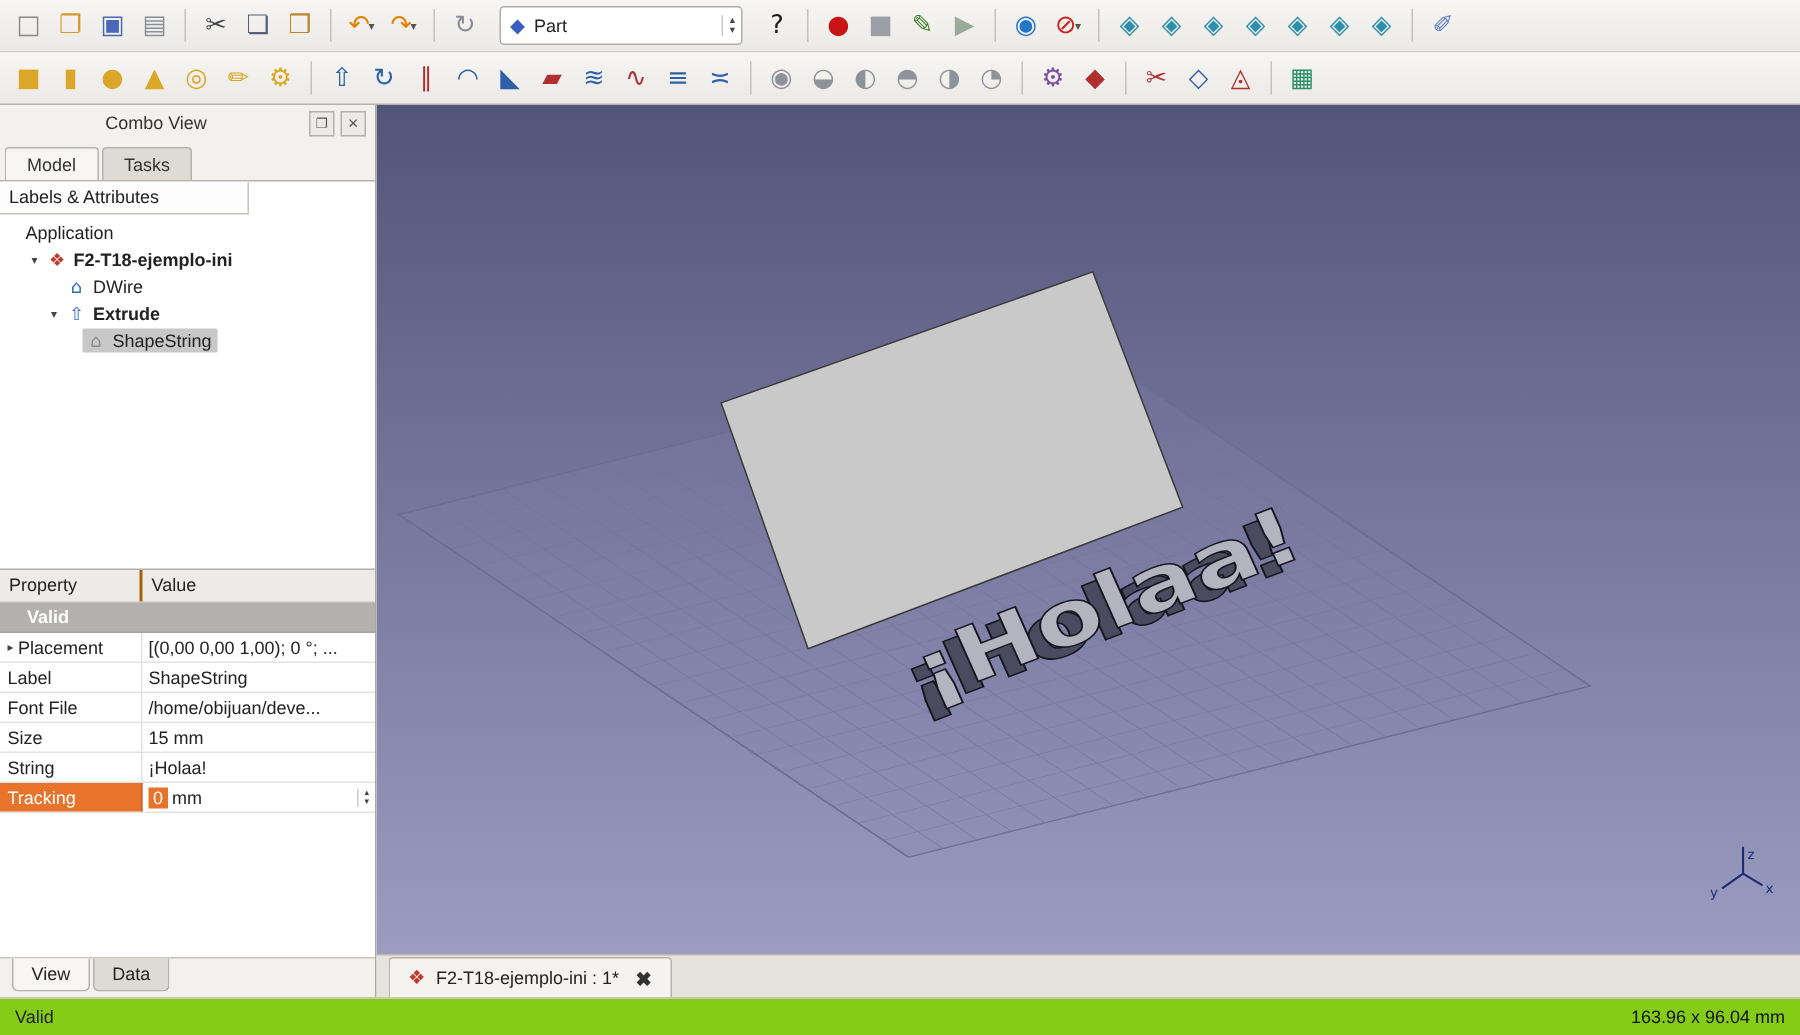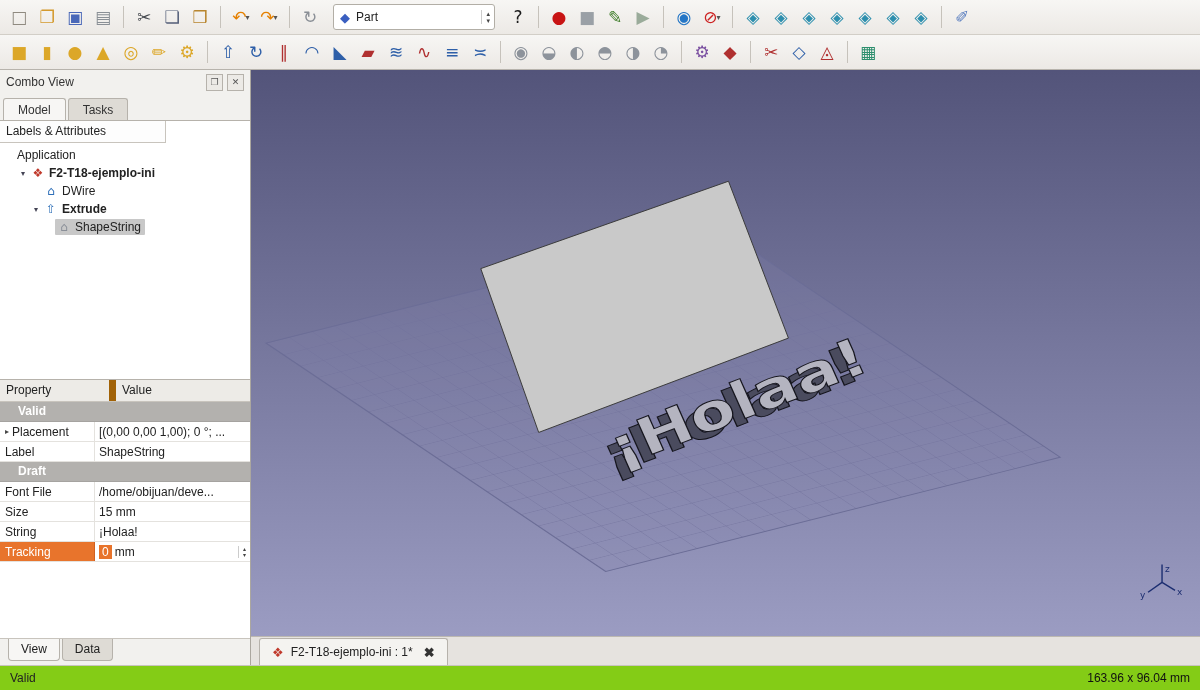--- a/index.html
+++ b/index.html
@@ -19,42 +19,42 @@
   .wbsel{display:inline-flex;align-items:center;gap:6px;height:24px;background:#fff;
          border:1px solid #b2aea6;border-radius:3px;padding:0 4px 0 6px;margin:0 8px;width:150px;}
   .wbsel .wbicon{color:#3a5fc0;font-family:"DejaVu Sans",sans-serif;font-size:13px;}
   .wbsel .spin{display:flex;flex-direction:column;font-size:7px;line-height:7px;color:#444;
                border-left:1px solid #ccc;padding-left:4px;margin-left:auto;}
 
   
   .main{flex:1;display:flex;min-height:0;}
   .sidebar{width:250px;flex:0 0 250px;display:flex;flex-direction:column;
            background:#f2f1ee;border-right:1px solid #aba79f;}
-  .paneltitle{height:24px;flex:0 0 24px;display:flex;align-items:center;padding:0 6px;color:#333;}
+  .paneltitle{height:24px;flex:0 0 24px;display:flex;align-items:center;padding:0 6px;color:#333;text-align:center;}
   .paneltitle .t{flex:1;}
   .pbtn{width:15px;height:15px;display:inline-flex;align-items:center;justify-content:center;
         font-size:9px;color:#555;border:1px solid #b6b2ab;background:#eceae6;margin-left:4px;}
   .tabs{display:flex;padding:2px 3px 0;gap:2px;flex:0 0 24px;align-items:flex-end;}
   .tab{padding:4px 14px 3px;background:#dedbd5;border:1px solid #b6b2ab;border-bottom:none;
        border-radius:3px 3px 0 0;color:#333;}
   .tab.active{background:#f7f6f4;font-weight:normal;}
   .treebox{flex:0 0 258px;background:#fff;border-top:1px solid #b6b2ab;overflow:hidden;}
   .attrheader{height:22px;line-height:21px;width:166px;box-sizing:border-box;padding:0 6px;
               background:#fdfdfd;border-right:1px solid #c8c4bd;border-bottom:1px solid #c8c4bd;}
   .tree{padding-top:3px;}
   .trow{height:18px;display:flex;align-items:center;white-space:nowrap;}
   .exp{width:12px;flex:0 0 12px;font-size:8px;color:#445;text-align:center;}
   .selbg{display:inline-flex;align-items:center;padding:1px 4px 1px 1px;border-radius:1px;}
   .selbg.sel{background:#c8c8c8;}
   .ticn{width:16px;text-align:center;font-family:"DejaVu Sans",sans-serif;font-size:12px;margin-right:3px;}
 
   .proppanel{flex:1;display:flex;flex-direction:column;background:#fff;border-top:1px solid #b6b2ab;min-height:0;}
   .phead{display:flex;height:21px;flex:0 0 21px;background:#edebe7;border-bottom:1px solid #c8c4bd;}
   .phead span{line-height:21px;padding:0 6px;}
-  .phead .c1{width:116px;box-sizing:border-box;border-right:7px solid #a16207;}
+  .phead .c1{width:95px;box-sizing:border-box;border-right:2px solid #a16207;}
   .prow{display:flex;height:19px;flex:0 0 19px;border-bottom:1px solid #e4e2de;align-items:stretch;}
   .pgroup{height:19px;flex:0 0 19px;line-height:19px;background:#b3b1ae;color:#fff;font-weight:bold;
           padding-left:18px;border-bottom:1px solid #a5a3a0;}
   .pc1{width:95px;flex:0 0 95px;box-sizing:border-box;padding:0 4px 0 5px;border-right:1px solid #e4e2de;
        display:flex;align-items:center;gap:3px;overflow:hidden;white-space:nowrap;}
   .pc2{flex:1;padding:0 4px;display:flex;align-items:center;overflow:hidden;white-space:nowrap;}
   .editrow .pc1{background:#e8742c;color:#fff;border-right-color:#d06020;}
   .num{background:#e8742c;color:#fff;padding:0 3px;margin-right:3px;}
   .spinbox{margin-left:auto;display:flex;flex-direction:column;align-items:center;
            font-size:6px;line-height:6px;color:#444;border-left:1px solid #ccc;padding-left:4px;}
@@ -280,21 +280,20 @@
                 <span>Placement</span>
               </span>
               <span class="pc2">[(0,00 0,00 1,00); 0 °; ...</span>
             </div>
             <div class="prow">
               <span class="pc1">
                 <span>Label</span>
               </span>
               <span class="pc2">ShapeString</span>
             </div>
-            <div class="pgroup">Draft</div>
             <div class="prow">
               <span class="pc1">
                 <span>Font File</span>
               </span>
               <span class="pc2">/home/obijuan/deve...</span>
             </div>
             <div class="prow">
               <span class="pc1">
                 <span>Size</span>
               </span>

